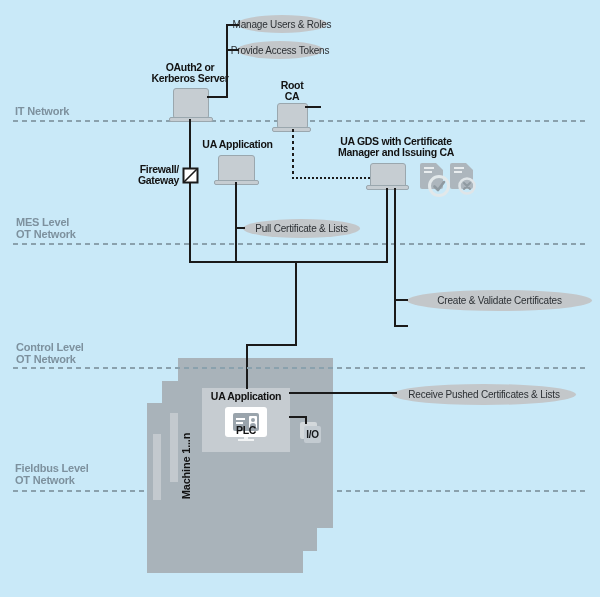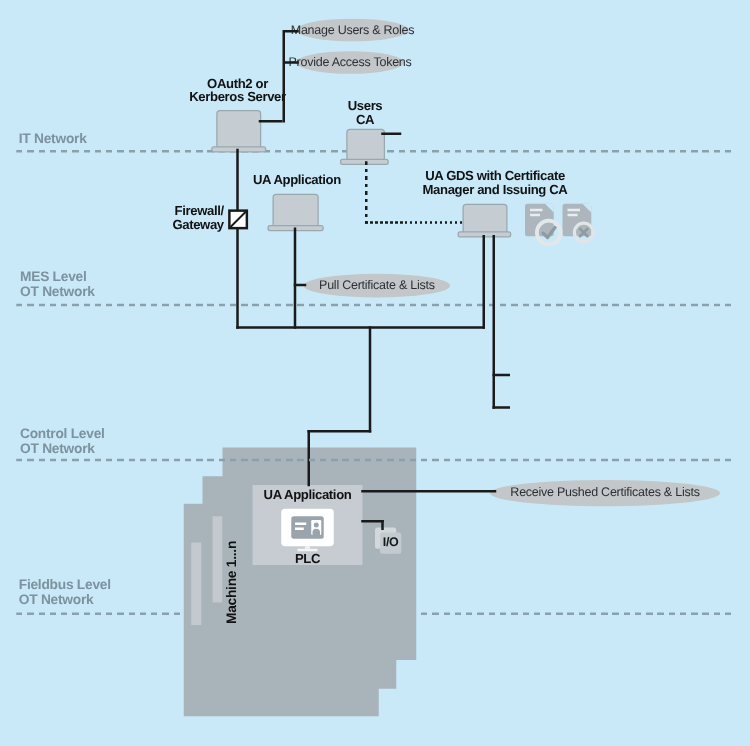--- a/index.html
+++ b/index.html
@@ -104,21 +104,21 @@
   <div class="lap-base" style="left:272px;top:127px;width:37px;"></div>
 
   <div class="lap-screen" style="left:218px;top:155px;width:35px;height:26px;"></div>
   <div class="lap-base" style="left:214px;top:180px;width:43px;"></div>
 
   <div class="lap-screen" style="left:370px;top:163px;width:34px;height:23px;"></div>
   <div class="lap-base" style="left:366px;top:185px;width:41px;"></div>
 
   <div class="nlabel center" style="left:140px;top:62px;width:100px;">OAuth2 or
 Kerberos Server</div>
-  <div class="nlabel center" style="left:276px;top:80px;width:32px;">Users
+  <div class="nlabel center" style="left:276px;top:80px;width:32px;">Root
 CA</div>
   <div class="nlabel center" style="left:200px;top:139px;width:75px;">UA Application</div>
   <div class="nlabel center" style="left:336px;top:136px;width:120px;">UA GDS with Certificate
 Manager and Issuing CA</div>
   <div class="nlabel right" style="left:136px;top:164px;width:43px;">Firewall/
 Gateway</div>
 
   <div class="fw" style="left:182px;top:167px;">
     <svg width="17" height="17" viewBox="0 0 17 17">
       <rect x="1.5" y="1.5" width="14" height="14" fill="#ffffff" stroke="#1a1a1a" stroke-width="2"></rect>
@@ -145,20 +145,21 @@
   <div class="badge" style="left:457px;top:176px;">
     <svg width="20" height="20" viewBox="0 0 20 20">
       <circle cx="10" cy="10" r="7.5" fill="none" stroke="#dfe5e8" stroke-width="2.6"></circle>
       <path d="M7 7 L13 13 M13 7 L7 13" fill="none" stroke="#8f9aa1" stroke-width="2" stroke-linecap="round"></path>
     </svg>
   </div>
 
   <div class="ellipse" style="left:237px;top:15px;width:90px;height:18px;">Manage Users &amp; Roles</div>
   <div class="ellipse" style="left:237px;top:41px;width:86px;height:18px;">Provide Access Tokens</div>
   <div class="ellipse" style="left:243px;top:219px;width:117px;height:19px;">Pull Certificate &amp; Lists</div>
+  <div class="ellipse" style="left:407px;top:290px;width:185px;height:21px;">Create &amp; Validate Certificates</div>
   <div class="ellipse" style="left:392px;top:384px;width:184px;height:21px;">Receive Pushed Certificates &amp; Lists</div>
 
   <div class="machine" style="left:147px;top:403px;width:156px;height:170px;z-index:10;"></div>
   <div class="sliver" style="left:153px;top:434px;width:8px;height:66px;z-index:10;"></div>
   <div class="machine" style="left:162px;top:381px;width:155px;height:170px;z-index:11;"></div>
   <div class="sliver" style="left:170px;top:413px;width:8px;height:69px;z-index:11;"></div>
   <div class="machine" style="left:178px;top:358px;width:155px;height:170px;z-index:12;"></div>
 
   <div class="mlabel" style="left:142px;top:459px;width:90px;height:14px;">Machine 1...n</div>
 
@@ -170,18 +171,18 @@
       <div class="plc-line" style="left:3px;top:5px;width:9px;height:2px;"></div>
       <div class="plc-line" style="left:3px;top:9px;width:7px;height:2px;"></div>
       <div class="plc-photo" style="left:16px;top:3px;width:8px;height:12px;">
         <div class="plc-head" style="left:2px;top:2px;width:4px;height:4px;"></div>
         <div class="plc-body" style="left:1px;top:7px;width:6px;height:5px;"></div>
       </div>
     </div>
   </div>
   <div class="stand" style="left:244px;top:437px;width:4px;height:2px;"></div>
   <div class="stand" style="left:238px;top:439px;width:16px;height:2px;"></div>
-  <div class="nlabel center" style="left:225px;top:442px;width:42px;">PLC</div>
+  <div class="nlabel center" style="left:225px;top:425px;width:42px;">PLC</div>
 
   <div class="io" style="left:300px;top:422px;width:17px;height:17px;background:#d3d8db;z-index:13;"></div>
   <div class="io" style="left:304px;top:426px;width:17px;height:17px;background:#c3cbd1;z-index:14;">I/O</div>
 
 </div>
 
 </body></html>

